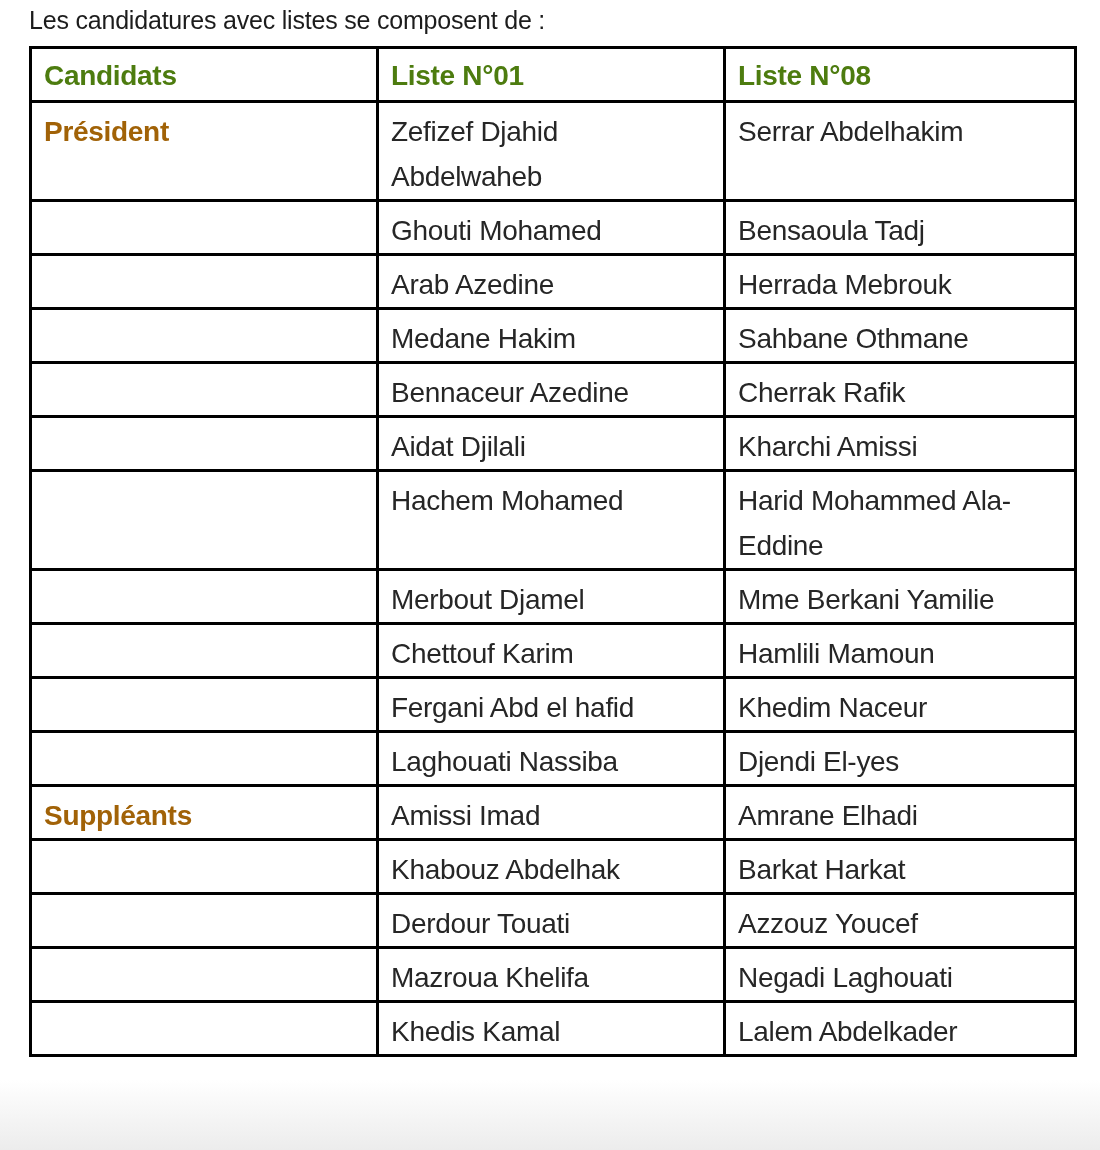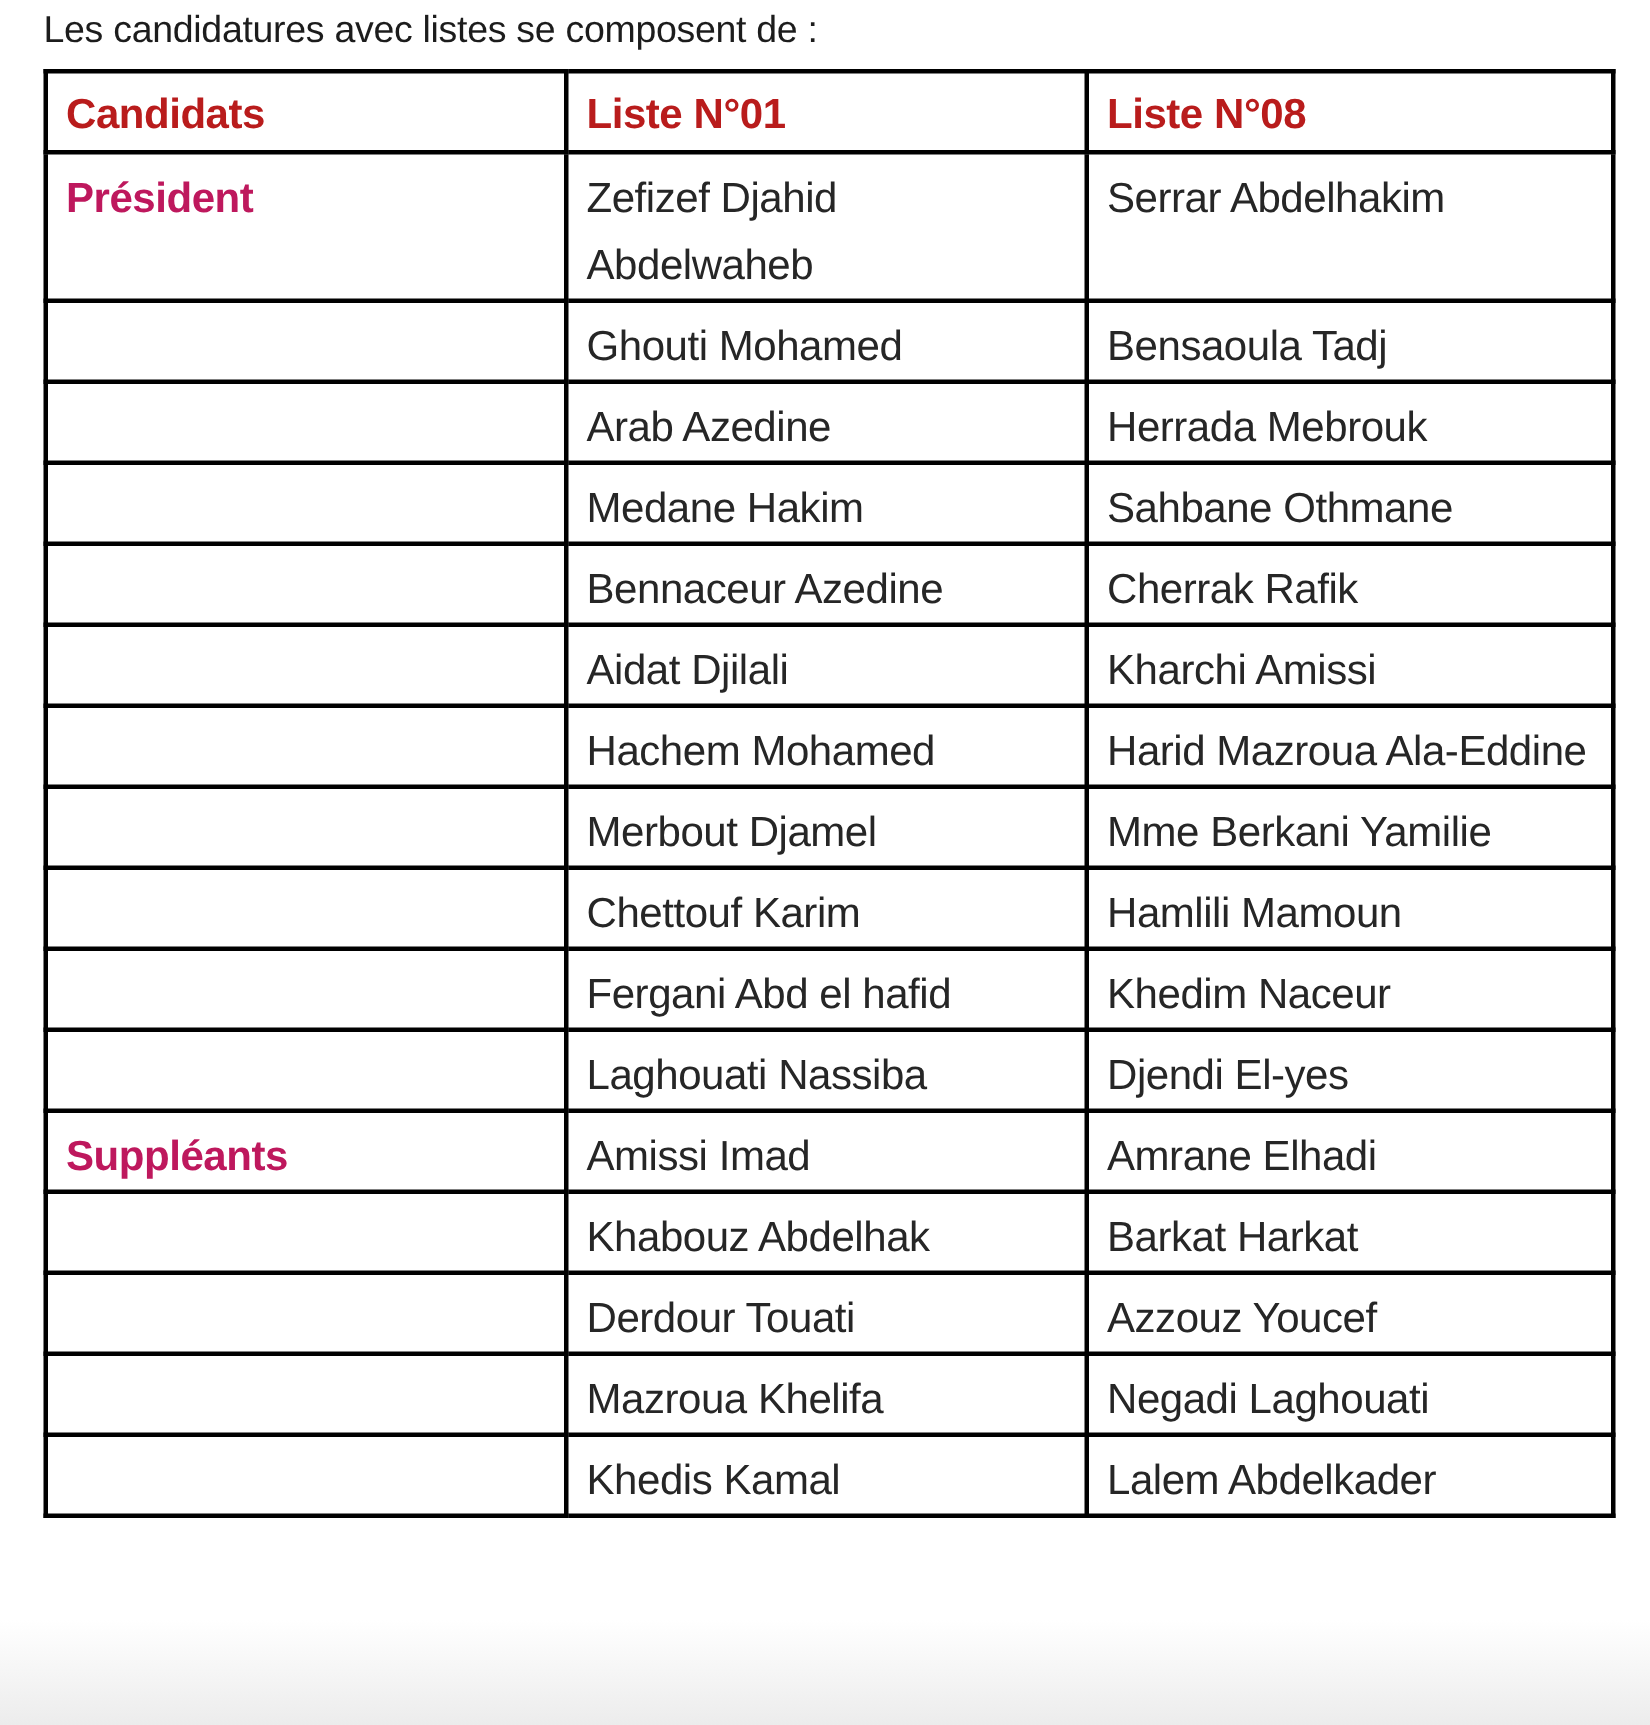--- a/index.html
+++ b/index.html
@@ -52,27 +52,27 @@
       padding: 6px 12px 0 12px;
       font-size: 28px;
       line-height: 45px;
       letter-spacing: -0.3px;
       height: 47px;
       box-sizing: border-box;
       overflow: hidden;
     }
     table.cands th {
       font-weight: bold;
-      color: #b91c1c;
+      color: #4d7c0f;
       height: 54px;
       padding-top: 4px;
     }
     table.cands td.role {
       font-weight: bold;
-      color: #be185d;
+      color: #a16207;
       margin-left: 24px;
     }
     table.cands td.name {
       font-weight: normal;
       color: #262626;
     }
   </style>
 </head>
 <body>
 
@@ -120,21 +120,21 @@
         <td class="name">Cherrak Rafik</td>
       </tr>
       <tr>
         <td class="role"></td>
         <td class="name">Aidat Djilali</td>
         <td class="name">Kharchi Amissi</td>
       </tr>
       <tr>
         <td class="role"></td>
         <td class="name">Hachem Mohamed</td>
-        <td class="name">Harid Mazroua Ala-Eddine</td>
+        <td class="name">Harid Mohammed Ala-Eddine</td>
       </tr>
       <tr>
         <td class="role"></td>
         <td class="name">Merbout Djamel</td>
         <td class="name">Mme Berkani Yamilie</td>
       </tr>
       <tr>
         <td class="role"></td>
         <td class="name">Chettouf Karim</td>
         <td class="name">Hamlili Mamoun</td>

